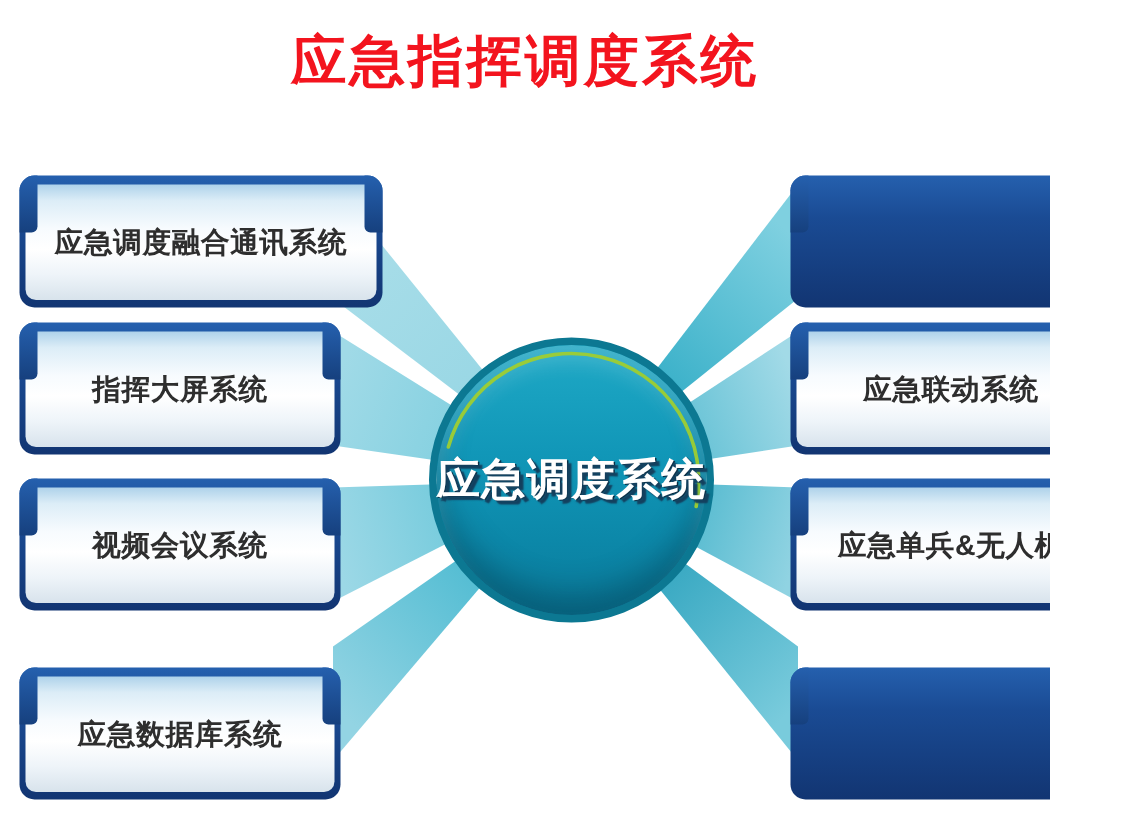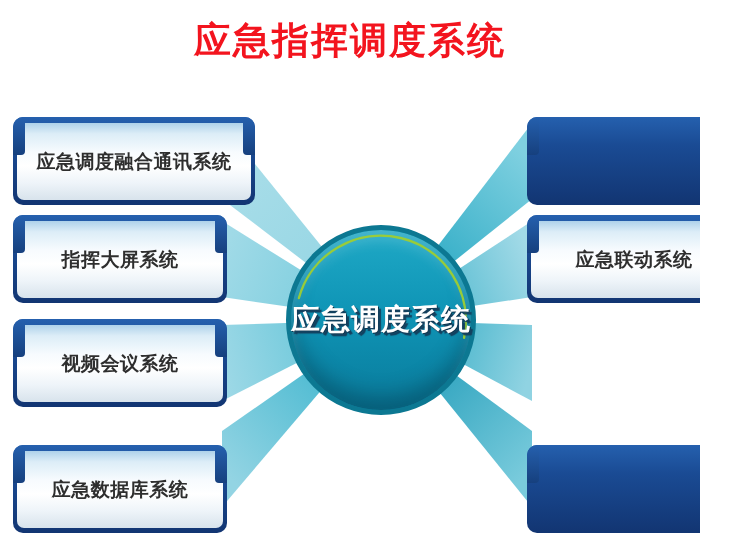--- a/index.html
+++ b/index.html
@@ -137,20 +137,27 @@
     <div class="shoulder sl"></div>
     <div class="shoulder sr"></div>
   </div>
   <div class="node col-right row2">
     <div class="panel">
       <span class="label">应急联动系统</span>
     </div>
     <div class="shoulder sl"></div>
     <div class="shoulder sr"></div>
   </div>
+  <div class="node col-right row3">
+    <div class="panel">
+      <span class="label">应急单兵&amp;无人机</span>
+    </div>
+    <div class="shoulder sl"></div>
+    <div class="shoulder sr"></div>
+  </div>
   <div class="node col-right row4">
     <div class="shoulder sl"></div>
     <div class="shoulder sr"></div>
   </div>
 
   <div class="center-circle">
     <svg class="arc" width="190" height="190" viewBox="0 0 190 190">
       <path d="M 12.9 73 A 85 85 0 0 1 178.1 112.7" fill="none" stroke="#9ecd32" stroke-width="2.4" stroke-linecap="round" opacity="0.95"></path>
     </svg>
     <span class="label">应急调度系统</span>

